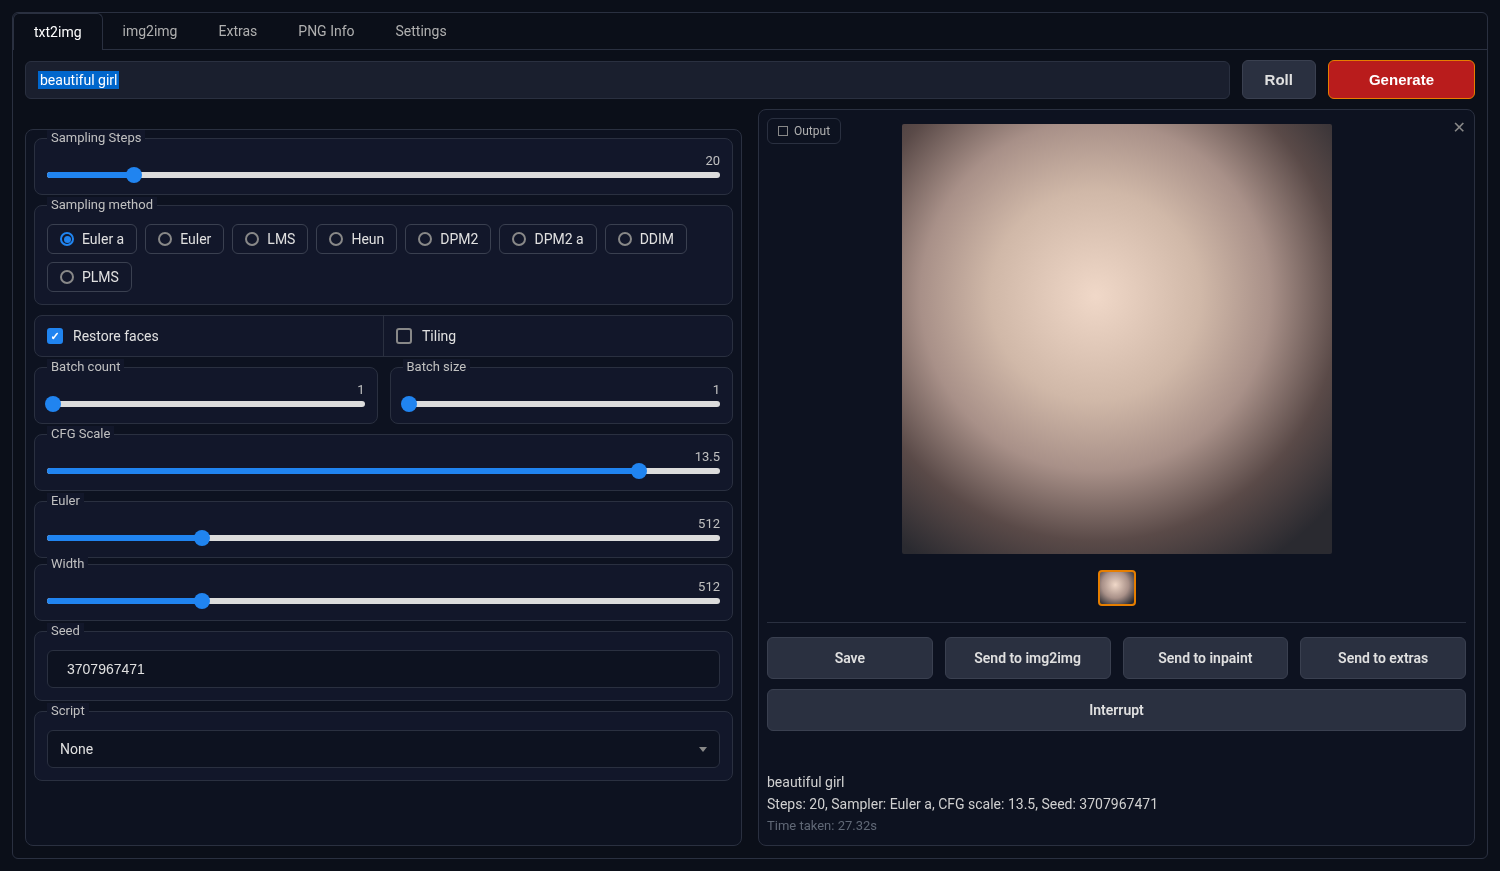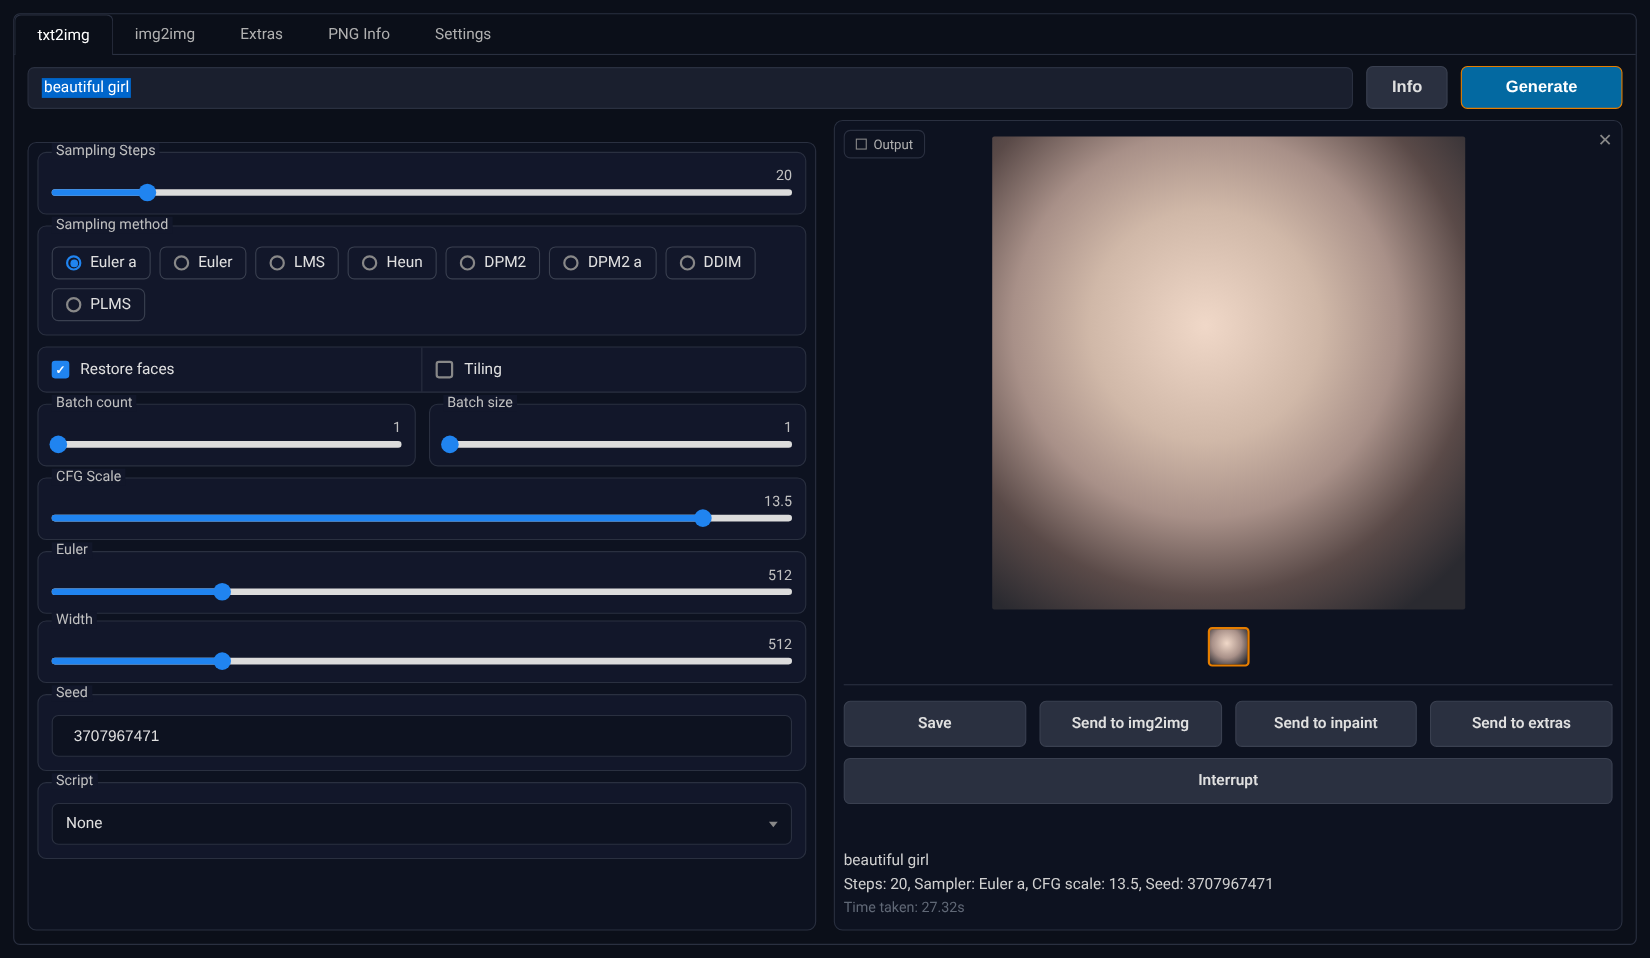--- a/index.html
+++ b/index.html
@@ -64,21 +64,21 @@
     padding: 10px 22px;
     border-radius: 6px;
     border: 1px solid #3a4050;
     background: #2a3040;
     color: #e0e0e0;
     font-weight: 600;
     cursor: pointer;
     font-size: 15px;
   }
   .btn-primary {
-    background: #0369a1;
+    background: #b91c1c;
     border-color: #e67e00;
     color: #fff;
     padding-left: 40px;
     padding-right: 40px;
   }
   .main-area {
     display: flex;
     flex: 1;
     gap: 16px;
     padding: 0 12px 12px 12px;
@@ -343,21 +343,21 @@
     <div class="tab">img2img</div>
     <div class="tab">Extras</div>
     <div class="tab">PNG Info</div>
     <div class="tab">Settings</div>
   </div>
 
   <div class="top-bar">
     <div class="prompt-input">
       <span class="selected-text">beautiful girl</span>
     </div>
-    <button class="btn">Info</button>
+    <button class="btn">Roll</button>
     <button class="btn btn-primary">Generate</button>
   </div>
 
   <div class="main-area">
 
     <div class="left-panel">
 
       <div class="fieldset">
         <span class="fieldset-label">Sampling Steps</span>
         <div class="slider-value-row">

